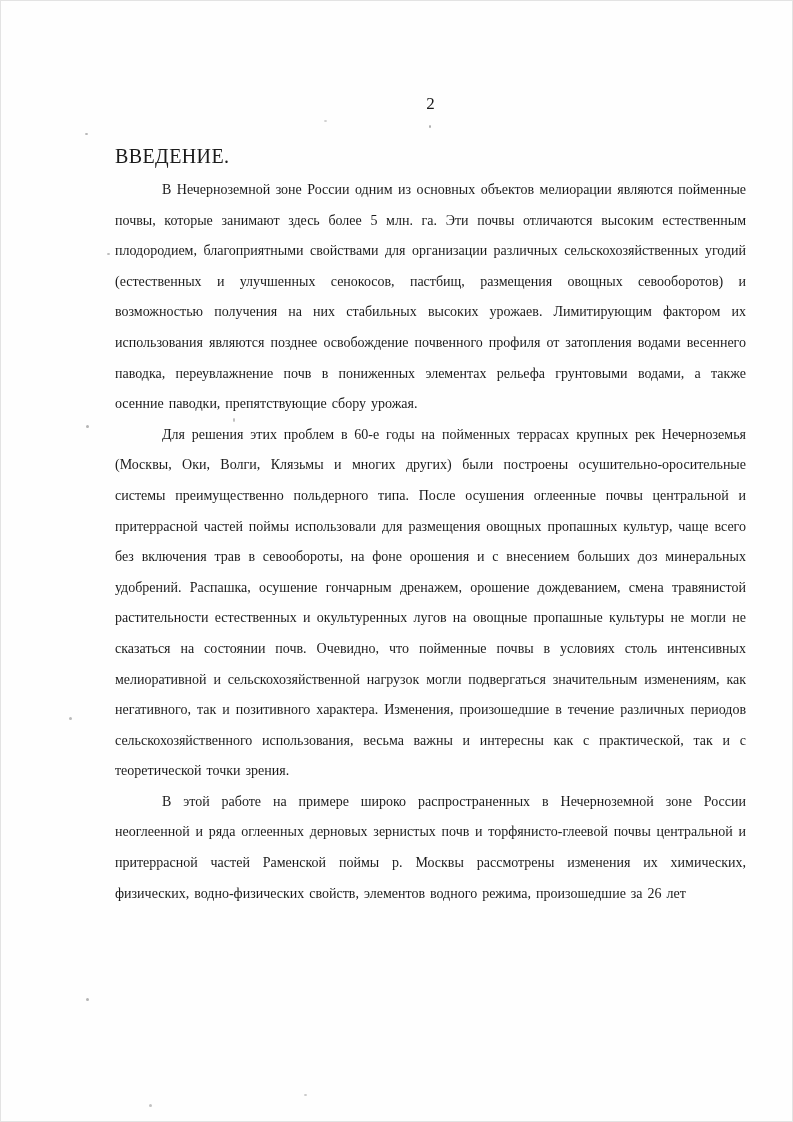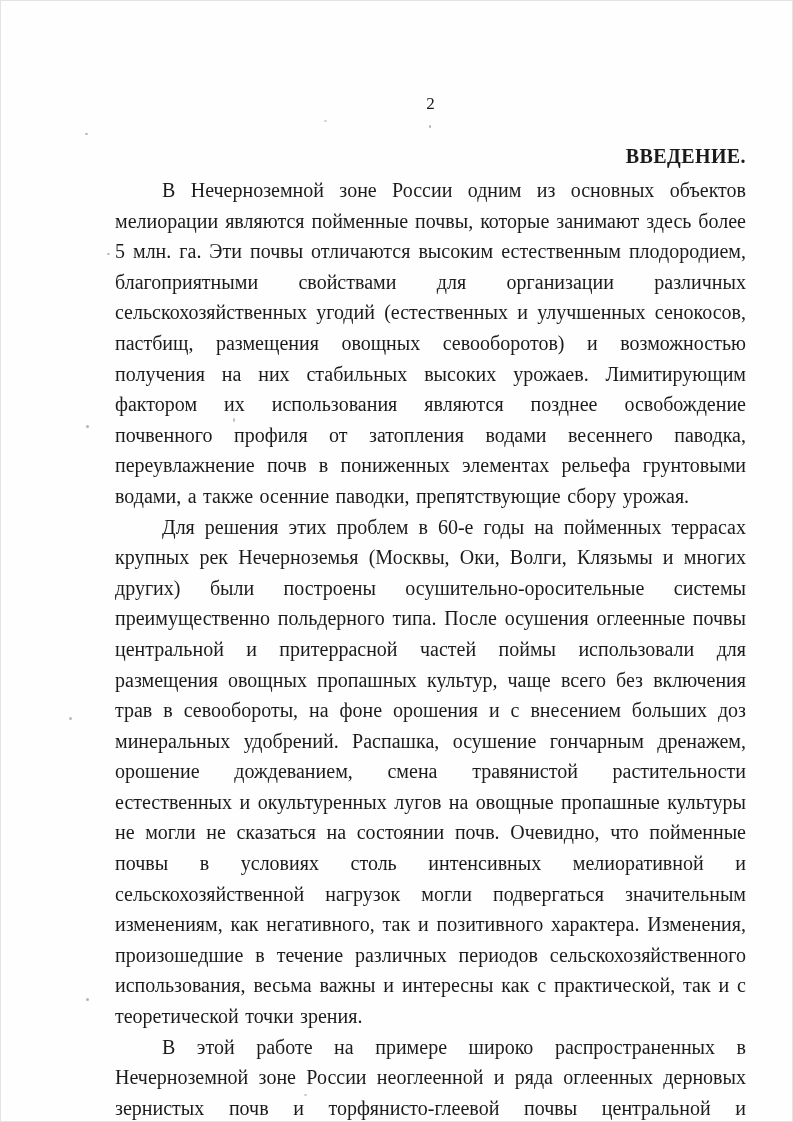--- a/index.html
+++ b/index.html
@@ -26,35 +26,35 @@
     text-align: center;
     font-size: 17px;
     line-height: 20px;
   }
   .doc-title {
     position: absolute;
     top: 143px;
     left: 114px;
     width: 631px;
     margin: 0;
-    text-align: right;
+    text-align: left;
     font-size: 20px;
     line-height: 24px;
-    font-weight: bold;
+    font-weight: normal;
     letter-spacing: 0.4px;
   }
   .doc-body {
     position: absolute;
     top: 174px;
     left: 114px;
     width: 631px;
   }
   .doc-body p {
     margin: 0;
-    font-size: 20px;
+    font-size: 14px;
     line-height: 30.6px;
     text-align: justify;
     text-indent: 47px;
     word-spacing: 1.5px;
   }
   .speck {
     position: absolute;
     background: #777;
     border-radius: 50%;
   }

